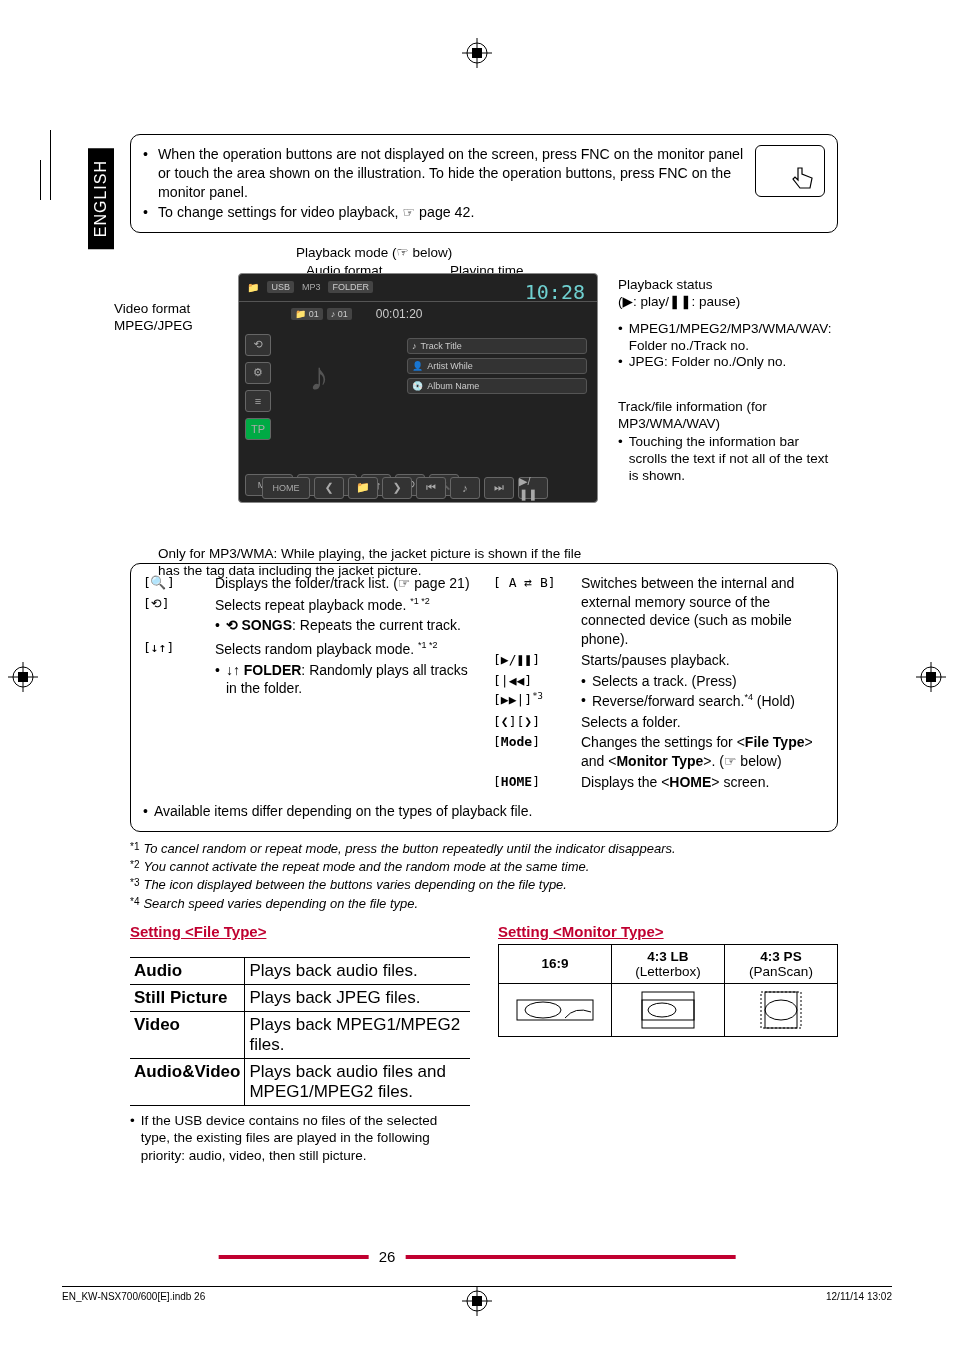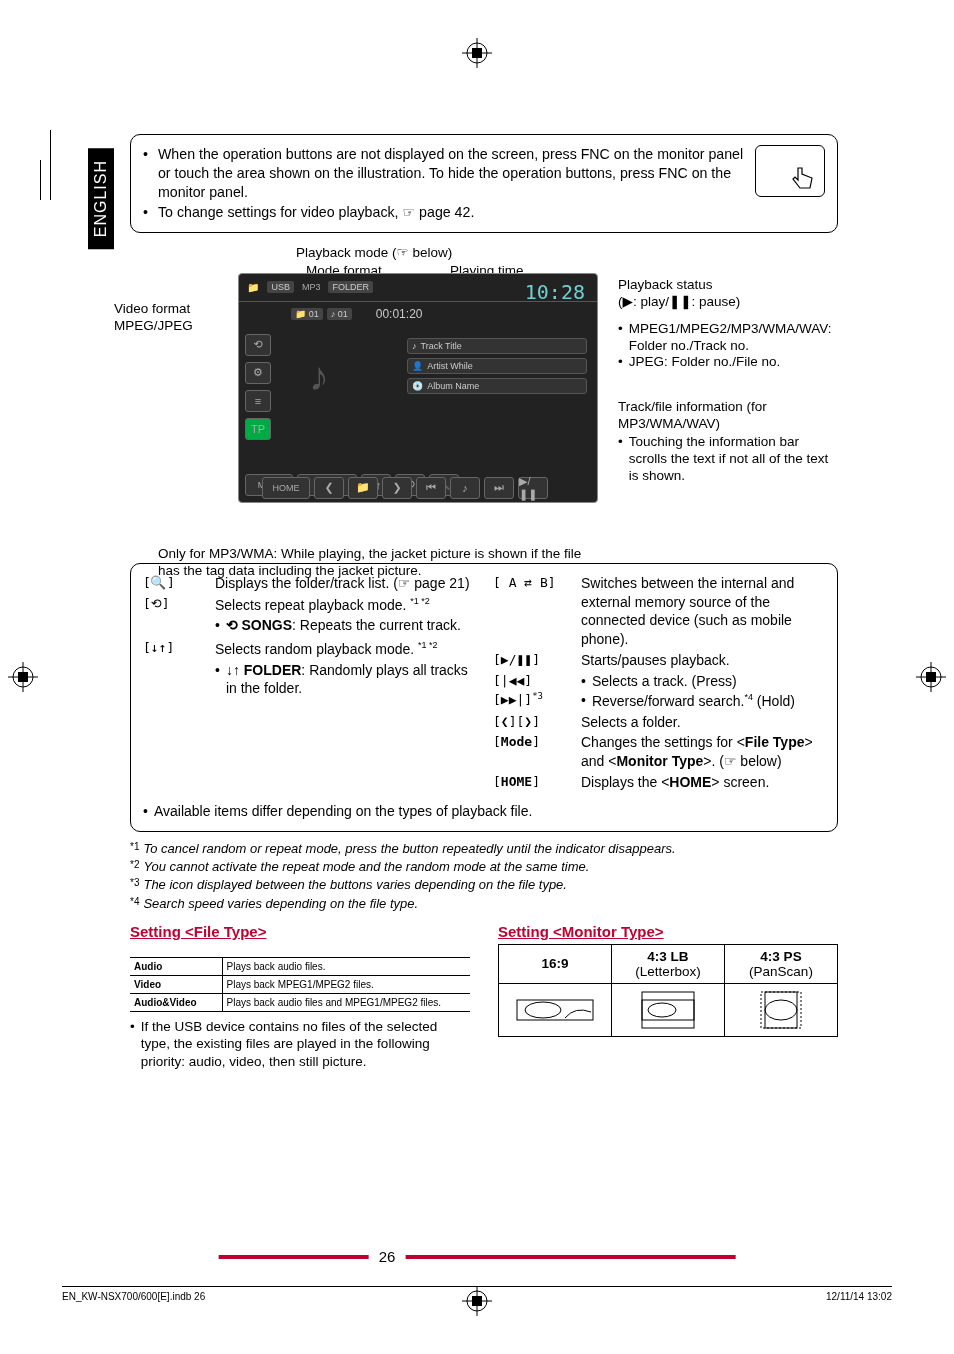--- a/index.html
+++ b/index.html
@@ -112,21 +112,21 @@
   .fn-mark{font-style:normal;font-size:10px;vertical-align:super;}
   .two-col-bottom { display:flex; gap:28px; margin-top:10px;}
   .col-b { flex:1; }
   .section-h {
     color: #c00030;
     font-weight: bold;
     text-decoration: underline;
     font-size: 15px;
     margin-bottom: 4px;
   }
-  table.ftype { width:100%; border-collapse: collapse; font-size:10px;margin-top:17px;}
+  table.ftype { width:100%; border-collapse: collapse; font-size:17px;margin-top:17px;}
   table.ftype td { border-top:1px solid #000; border-bottom:1px solid #000; padding:3px 4px; vertical-align:top;}
   table.ftype td:first-child{border-right:1px solid #000;font-weight:bold; width:92px;}
   .col-note { font-size:13.5px; margin-top:6px; display:flex; gap:6px; line-height:1.3;}
   .col-note::before{content:"•";}
   table.mtype { width:100%; border-collapse: collapse; font-size:13.5px; text-align:center;border-radius:28px;}
   table.mtype td, table.mtype th { border:1px solid #000; padding:4px 2px;}
   table.mtype th{font-weight:bold;border-top:1px solid #000;}
   .mtype-img { height:44px; display:flex;align-items:center;justify-content:center;}
   .pagenum {
     position:absolute; left:50%; transform:translateX(-50%);
@@ -199,36 +199,36 @@
     </ul>
     <div class="touch-box">
       <svg width="30" height="30" viewBox="0 0 30 30">
           <path d="M8 4 L8 16 L5 13 L3 15 L10 24 L20 24 L22 14 L12 10 L12 4 Z" fill="#fff" stroke="#000" stroke-width="1.2"></path>
         </svg>
     </div>
   </div>
 
   <div class="diagram-area">
     <div class="callout" style="left:166px;top:2px;">Playback mode (☞ below)</div>
-    <div class="callout" style="left:176px;top:20px;">Mode format</div>
+    <div class="callout" style="left:176px;top:20px;">Audio format</div>
     <div class="callout" style="left:320px;top:20px;">Playing time</div>
     <div class="callout" style="left:-16px;top:58px;text-align:left;">
       <span>Video format</span><br><span>MPEG/JPEG</span>
     </div>
     <div class="callout" style="left:488px;top:34px;">
       <span>Playback status</span><br><span>(▶: play/❚❚: pause)</span>
     </div>
     <div class="callout" style="left:488px;top:78px;width:216px;">
       <div style="display:flex;gap:6px;">
           <span>•</span>
           <span>MPEG1/MPEG2/MP3/WMA/WAV: Folder no./Track no.</span>
         </div>
       <div style="display:flex;gap:6px;">
           <span>•</span>
-          <span>JPEG: Folder no./File no.</span>
+          <span>JPEG: Folder no./Only no.</span>
         </div>
     </div>
     <div class="callout" style="left:488px;top:156px;width:220px;">
       <span>Track/file information (for MP3/WMA/WAV)</span>
       <div style="display:flex;gap:6px;margin-top:2px;">
           <span>•</span>
           <span>Touching the information bar scrolls the text if not all of the text is shown.</span>
         </div>
     </div>
 
@@ -380,20 +380,24 @@
   </div>
 
   <div class="two-col-bottom">
     <div class="col-b">
       <div class="section-h">Setting &lt;File Type&gt;</div>
       <table class="ftype">
         <tbody>
             <tr>
               <td>Audio</td>
               <td>Plays back audio files.</td>
+            </tr>
+        <tr>
+              <td>Still Picture</td>
+              <td>Plays back JPEG files.</td>
             </tr>
         <tr>
               <td>Video</td>
               <td>Plays back MPEG1/MPEG2 files.</td>
             </tr>
         <tr>
               <td>Audio&amp;Video</td>
               <td>Plays back audio files and MPEG1/MPEG2 files.</td>
             </tr>
       </tbody>

